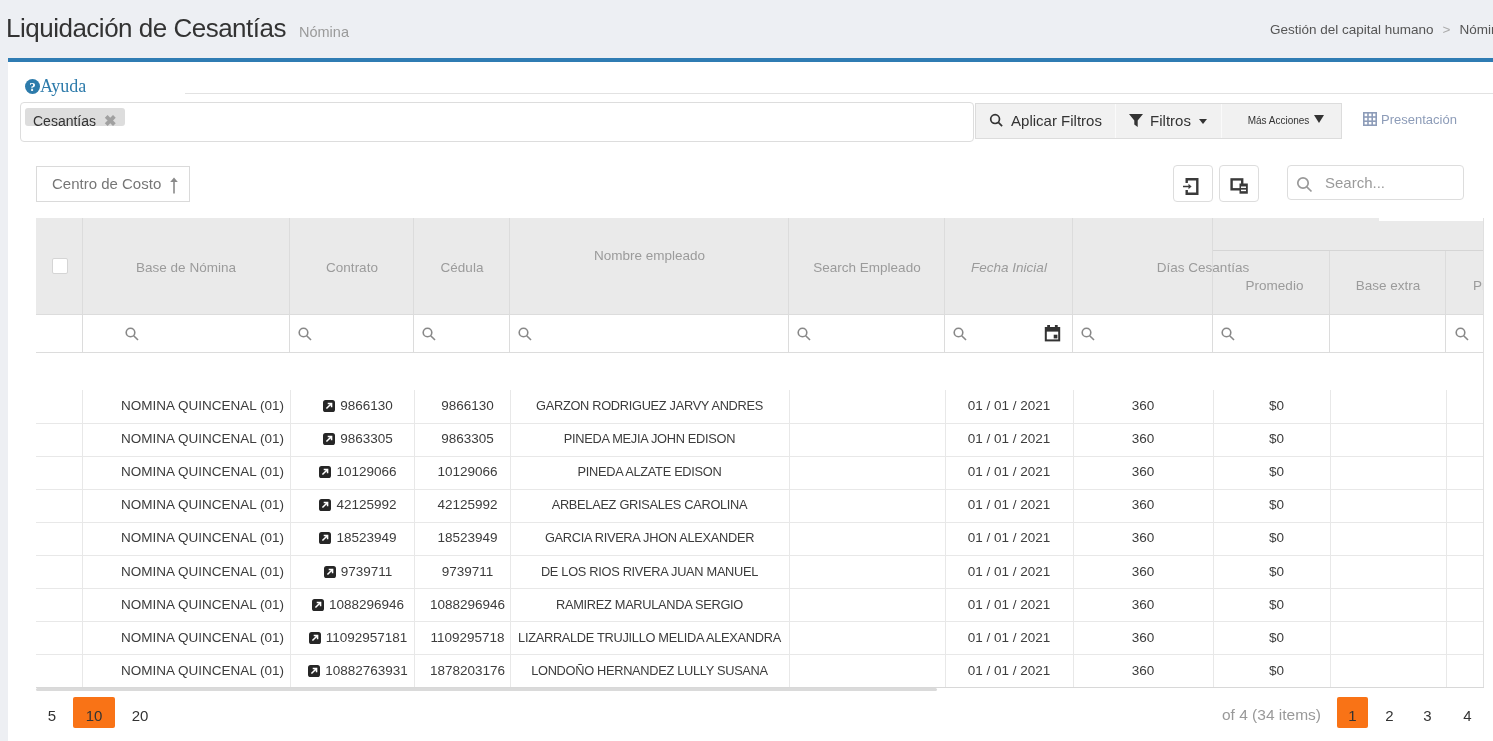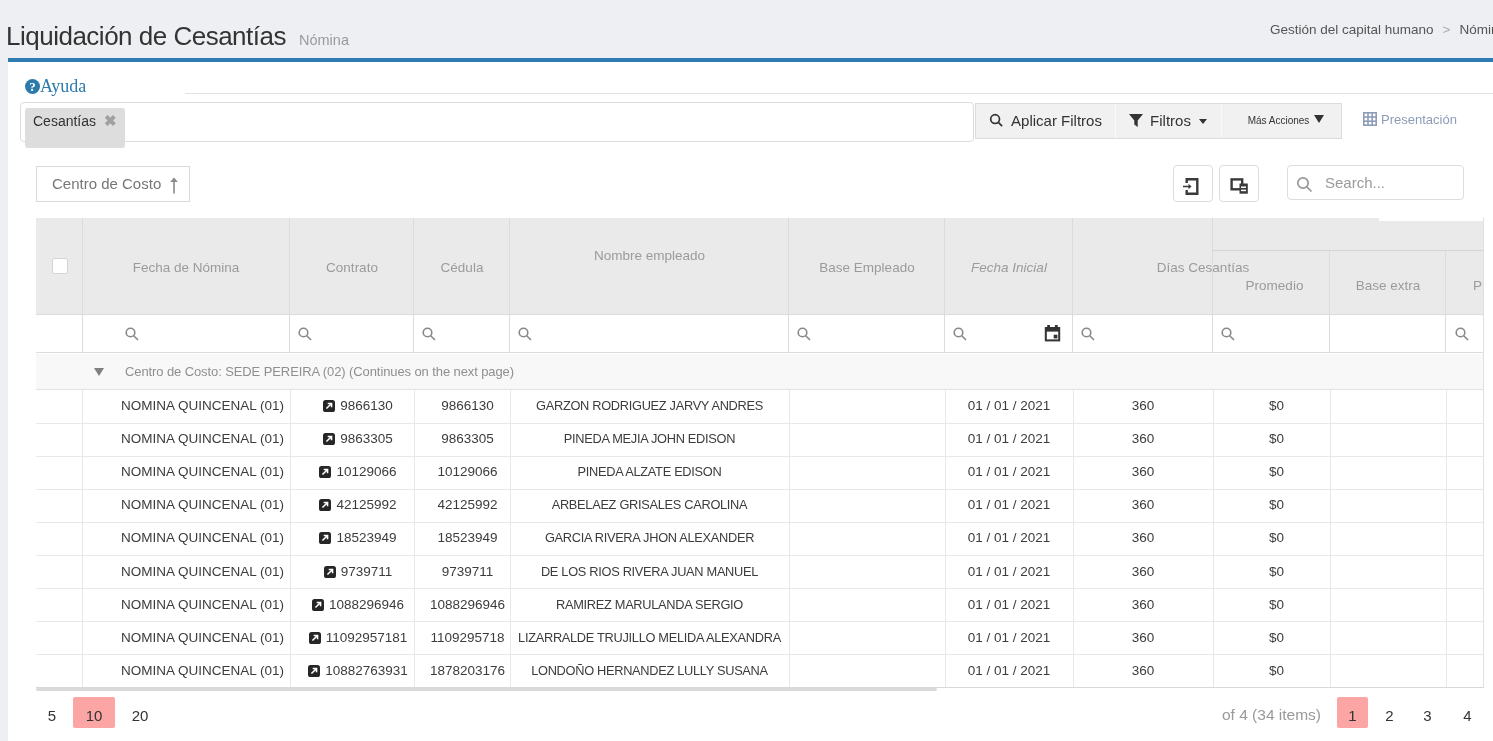--- a/index.html
+++ b/index.html
@@ -2,37 +2,37 @@
 <html><head>
 <meta charset="utf-8">
 <style>
 * { margin:0; padding:0; box-sizing:border-box; }
 html,body { width:1493px; height:741px; overflow:hidden; }
 body { font-family:"Liberation Sans", sans-serif; background:#edeff3; position:relative; }
 .abs { position:absolute; }
 
 
 #topband { left:0; top:0; width:1493px; height:58px; background:#edeff3; }
-#title { left:6px; top:21px; font-size:26px; color:#333; letter-spacing:-0.5px; white-space:nowrap; }
+#title { left:6px; top:13px; font-size:26px; color:#333; letter-spacing:-0.5px; white-space:nowrap; }
 #title .sub { font-size:14.5px; color:#9a9a9a; letter-spacing:0; margin-left:13px; }
 #crumb { right:-13px; top:22px; font-size:13.5px; color:#555; white-space:nowrap; }
 #crumb .sep { color:#aaa; padding:0 9px; }
 #blueline { left:8px; top:58px; width:1485px; height:4px; background:#2f7cb3; }
 
 
 #panel { left:8px; top:62px; width:1485px; height:679px; background:#fff; }
 
 
 #ayuda { left:25px; top:76px; font-family:"Liberation Serif", serif; font-size:18px; color:#2d7bab; }
 #ayuda svg { vertical-align:-2px; }
 #tabline { left:185px; top:93px; width:1308px; height:1px; background:#e2e2e2; }
 
 
 #filterbox { left:20px; top:102px; width:954px; height:40px; border:1px solid #ddd; border-radius:4px; background:#fff; }
-#tag { left:25px; top:108px; width:100px; height:40px; background:#ddd; border-radius:3px; font-size:14px; color:#333; line-height:26px; padding-left:8px; }
+#tag { left:25px; top:108px; width:100px; height:18px; background:#ddd; border-radius:3px; font-size:14px; color:#333; line-height:26px; padding-left:8px; }
 #tag .x { color:#a0a0a0; font-size:15px; font-weight:bold; margin-left:8px; }
 
 
 .btn { top:103px; height:36px; background:#f1f1f1; border:1px solid #dcdcdc; font-size:15px; color:#333; text-align:center; line-height:34px; white-space:nowrap; }
 #btn1 { left:975px; width:141px; }
 #btn2 { left:1115px; width:107px; border-left:none; box-shadow: inset 1px 0 0 #fafafa; }
 #btn3 { left:1221px; width:121px; border-left:none; font-size:10px; padding-left:10px; box-shadow: inset 1px 0 0 #fafafa; }
 .caret-d { display:inline-block; width:0; height:0; border-left:5.5px solid transparent; border-right:5.5px solid transparent; border-top:8px solid #333; vertical-align:1px; margin-left:5px; }
 .caret-s { display:inline-block; width:0; height:0; border-left:4px solid transparent; border-right:4px solid transparent; border-top:5px solid #333; vertical-align:2px; margin-left:8px; }
 
@@ -75,21 +75,21 @@
 #data td:first-child { border-right:1px solid #e8e8e8; }
 #data td.noborder { border-right:none; }
 .cicon { display:inline-block; vertical-align:-2px; margin-right:5px; }
 
 
 #sbtrack { left:36px; top:687px; width:1448px; height:1px; background:#d8d8d8; }
 #sbthumb { left:36px; top:688px; width:901px; height:3px; background:#dadada; border-radius:2px; }
 
 
 .pgnum { position:absolute; top:697px; height:31px; line-height:37px; font-size:15px; color:#333; text-align:center; }
-.pgsel { background:#fca5a5; border-radius:2px; }
+.pgsel { background:#f97316; border-radius:2px; }
 #ofitems { right:172px; top:697px; height:31px; line-height:36px; font-size:15.5px; color:#999; }
 </style>
 </head>
 <body>
 <div class="abs" id="topband"></div>
 <div class="abs" id="title">Liquidación de Cesantías<span class="sub">Nómina</span></div>
 <div class="abs" id="crumb">Gestión del capital humano<span class="sep">&gt;</span>Nómina</div>
 <div class="abs" id="blueline"></div>
 <div class="abs" id="panel"></div>
 
@@ -142,25 +142,25 @@
       <circle cx="7" cy="7" r="5.2" fill="none" stroke="#999" stroke-width="1.7"></circle>
       <line x1="10.8" y1="10.8" x2="15.5" y2="15.5" stroke="#999" stroke-width="1.7"></line>
     </svg>
     <span class="ph">Search...</span>
   </div>
 
 <div class="abs" id="grid">
   <div id="hdr">
     <div id="whitestrip"></div>
     <div id="cb"></div>
-    <div class="hcap" style="left:46px; width:208px; top:42px;">Fecha de Nómina</div>
+    <div class="hcap" style="left:46px; width:208px; top:42px;">Base de Nómina</div>
     <div class="hcap" style="left:254px; width:124px; top:42px;">Contrato</div>
     <div class="hcap" style="left:378px; width:96px; top:42px;">Cédula</div>
     <div class="hcap" style="left:474px; width:279px; top:30px;">Nombre empleado</div>
-    <div class="hcap" style="left:753px; width:156px; top:42px;">Base Empleado</div>
+    <div class="hcap" style="left:753px; width:156px; top:42px;">Search Empleado</div>
     <div class="hcap" style="left:909px; width:128px; top:42px;font-style:italic;">Fecha Inicial</div>
     <div class="hcap" style="left:1097px; width:140px; top:42px;">Días Cesantías</div>
     <div class="hcap" style="left:1180px; width:117px; top:60px;">Promedio</div>
     <div class="hcap" style="left:1294px; width:116px; top:60px;">Base extra</div>
     <div class="hcap" style="left:1437px; width:80px; top:60px; text-align:left;">Promedio</div>
     <div id="bandline"></div>
     <div class="vline" style="left:46px; top:0; height:97px;"></div>
     <div class="vline" style="left:253px; top:0; height:97px;"></div>
     <div class="vline" style="left:377px; top:0; height:97px;"></div>
     <div class="vline" style="left:473px; top:0; height:97px;"></div>
@@ -220,24 +220,20 @@
         <line x1="8.7" y1="8.7" x2="13" y2="13" stroke="#888" stroke-width="1.6"></line>
       </svg>
       <svg width="17" height="17" viewBox="0 0 17 17" style="position: absolute; left: 1008px; top: 10px;">
         <rect x="3.2" y="0" width="2.8" height="3.5" fill="#333"></rect>
         <rect x="10.9" y="0" width="2.8" height="3.5" fill="#333"></rect>
         <rect x="1.8" y="3" width="13.4" height="12.4" fill="none" stroke="#333" stroke-width="2"></rect>
         <rect x="1.5" y="2.8" width="14" height="3.8" fill="#333"></rect>
         <rect x="9.7" y="9.7" width="3.7" height="3.7" fill="#333"></rect>
       </svg>
     </div>
-  <div id="grow">
-      <span class="car"></span>
-      <span class="gt">Centro de Costo: SEDE PEREIRA (02) (Continues on the next page)</span>
-    </div>
   <table id="data">
     <colgroup>
         <col style="width:46px">
         <col style="width:208px">
         <col style="width:124px">
         <col style="width:96px">
         <col style="width:279px">
         <col style="width:156px">
         <col style="width:128px">
         <col style="width:140px">

